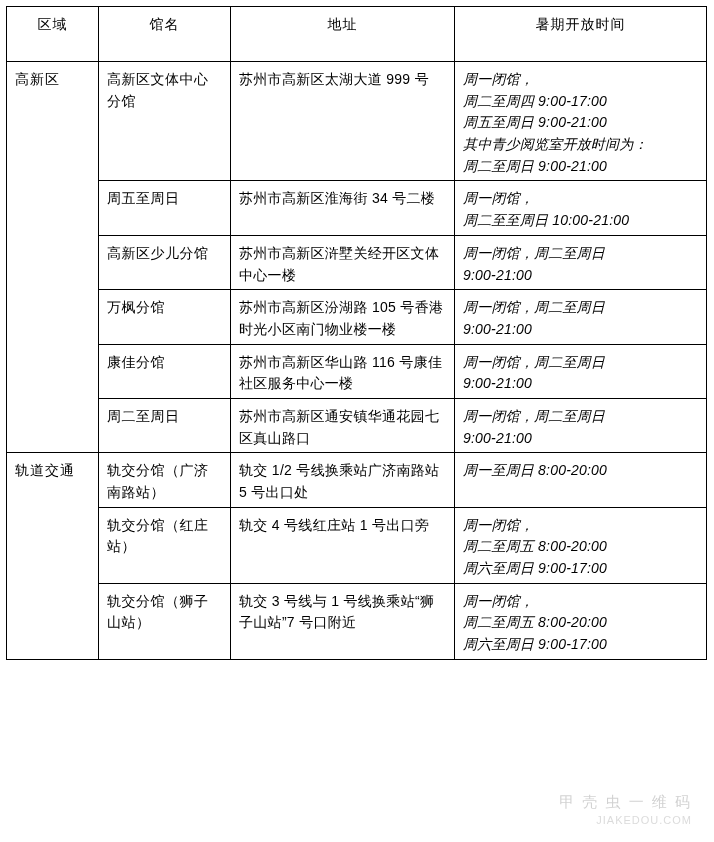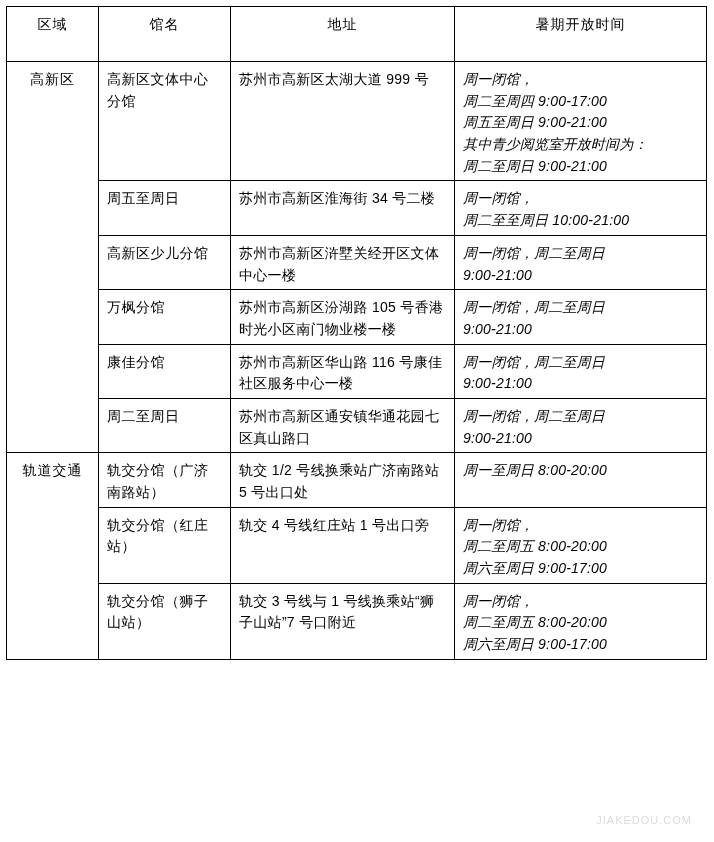--- a/index.html
+++ b/index.html
@@ -38,21 +38,20 @@
   thead th {
     text-align: center;
     vertical-align: middle;
     font-size: 17px;
     font-weight: bold;
     height: 44px;
     padding: 4px;
     letter-spacing: 1px;
   }
   td.region {
-    text-align: center;
     vertical-align: middle;
     font-size: 15px;
     letter-spacing: 1px;
   }
   td.name {
     font-size: 15px;
     letter-spacing: 0.5px;
   }
   td.addr {
     font-size: 15px;
@@ -220,15 +219,16 @@
           <td class="hours">
             <span class="line">周一闭馆，</span>
             <span class="line">周二至周五 8:00-20:00</span>
             <span class="line">周六至周日 9:00-17:00</span>
           </td>
         </tr>
       </tbody>
   </table>
 
   <div class="watermark">
+    <div class="wm-main">甲 壳 虫 一 维 码</div>
     <div class="wm-sub">JIAKEDOU.COM</div>
   </div>
 </div>
 
 </body></html>

